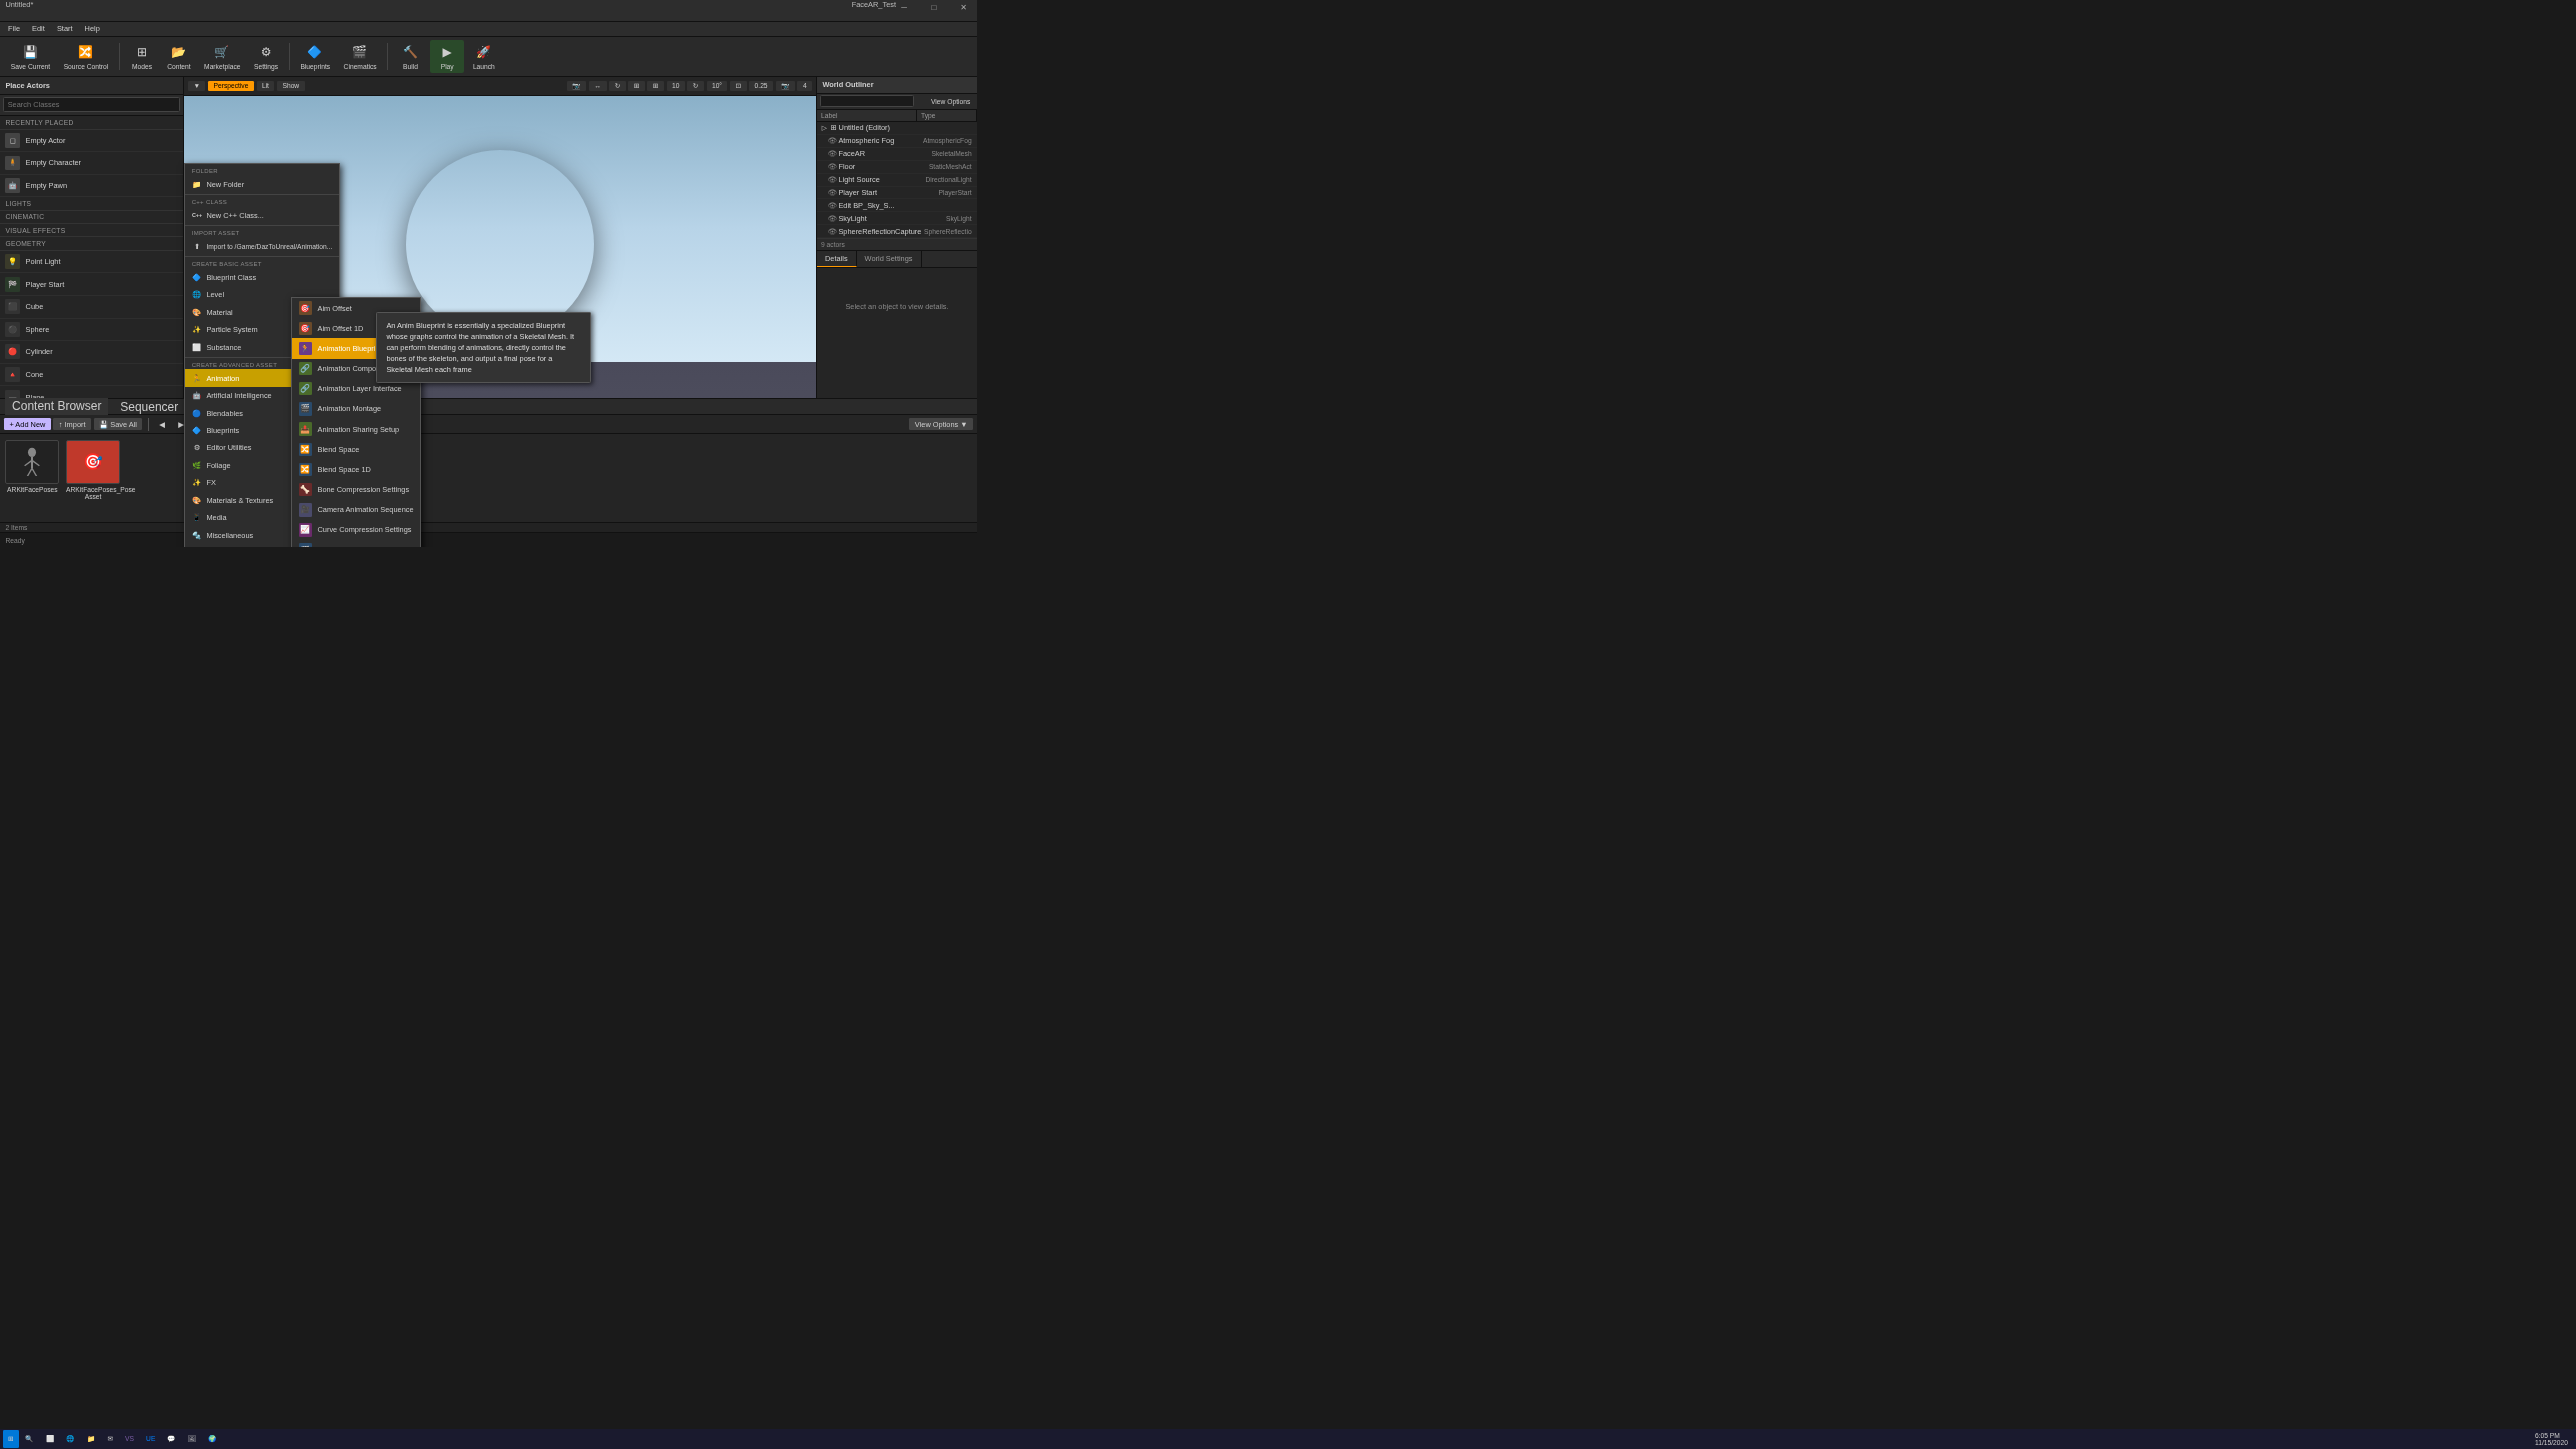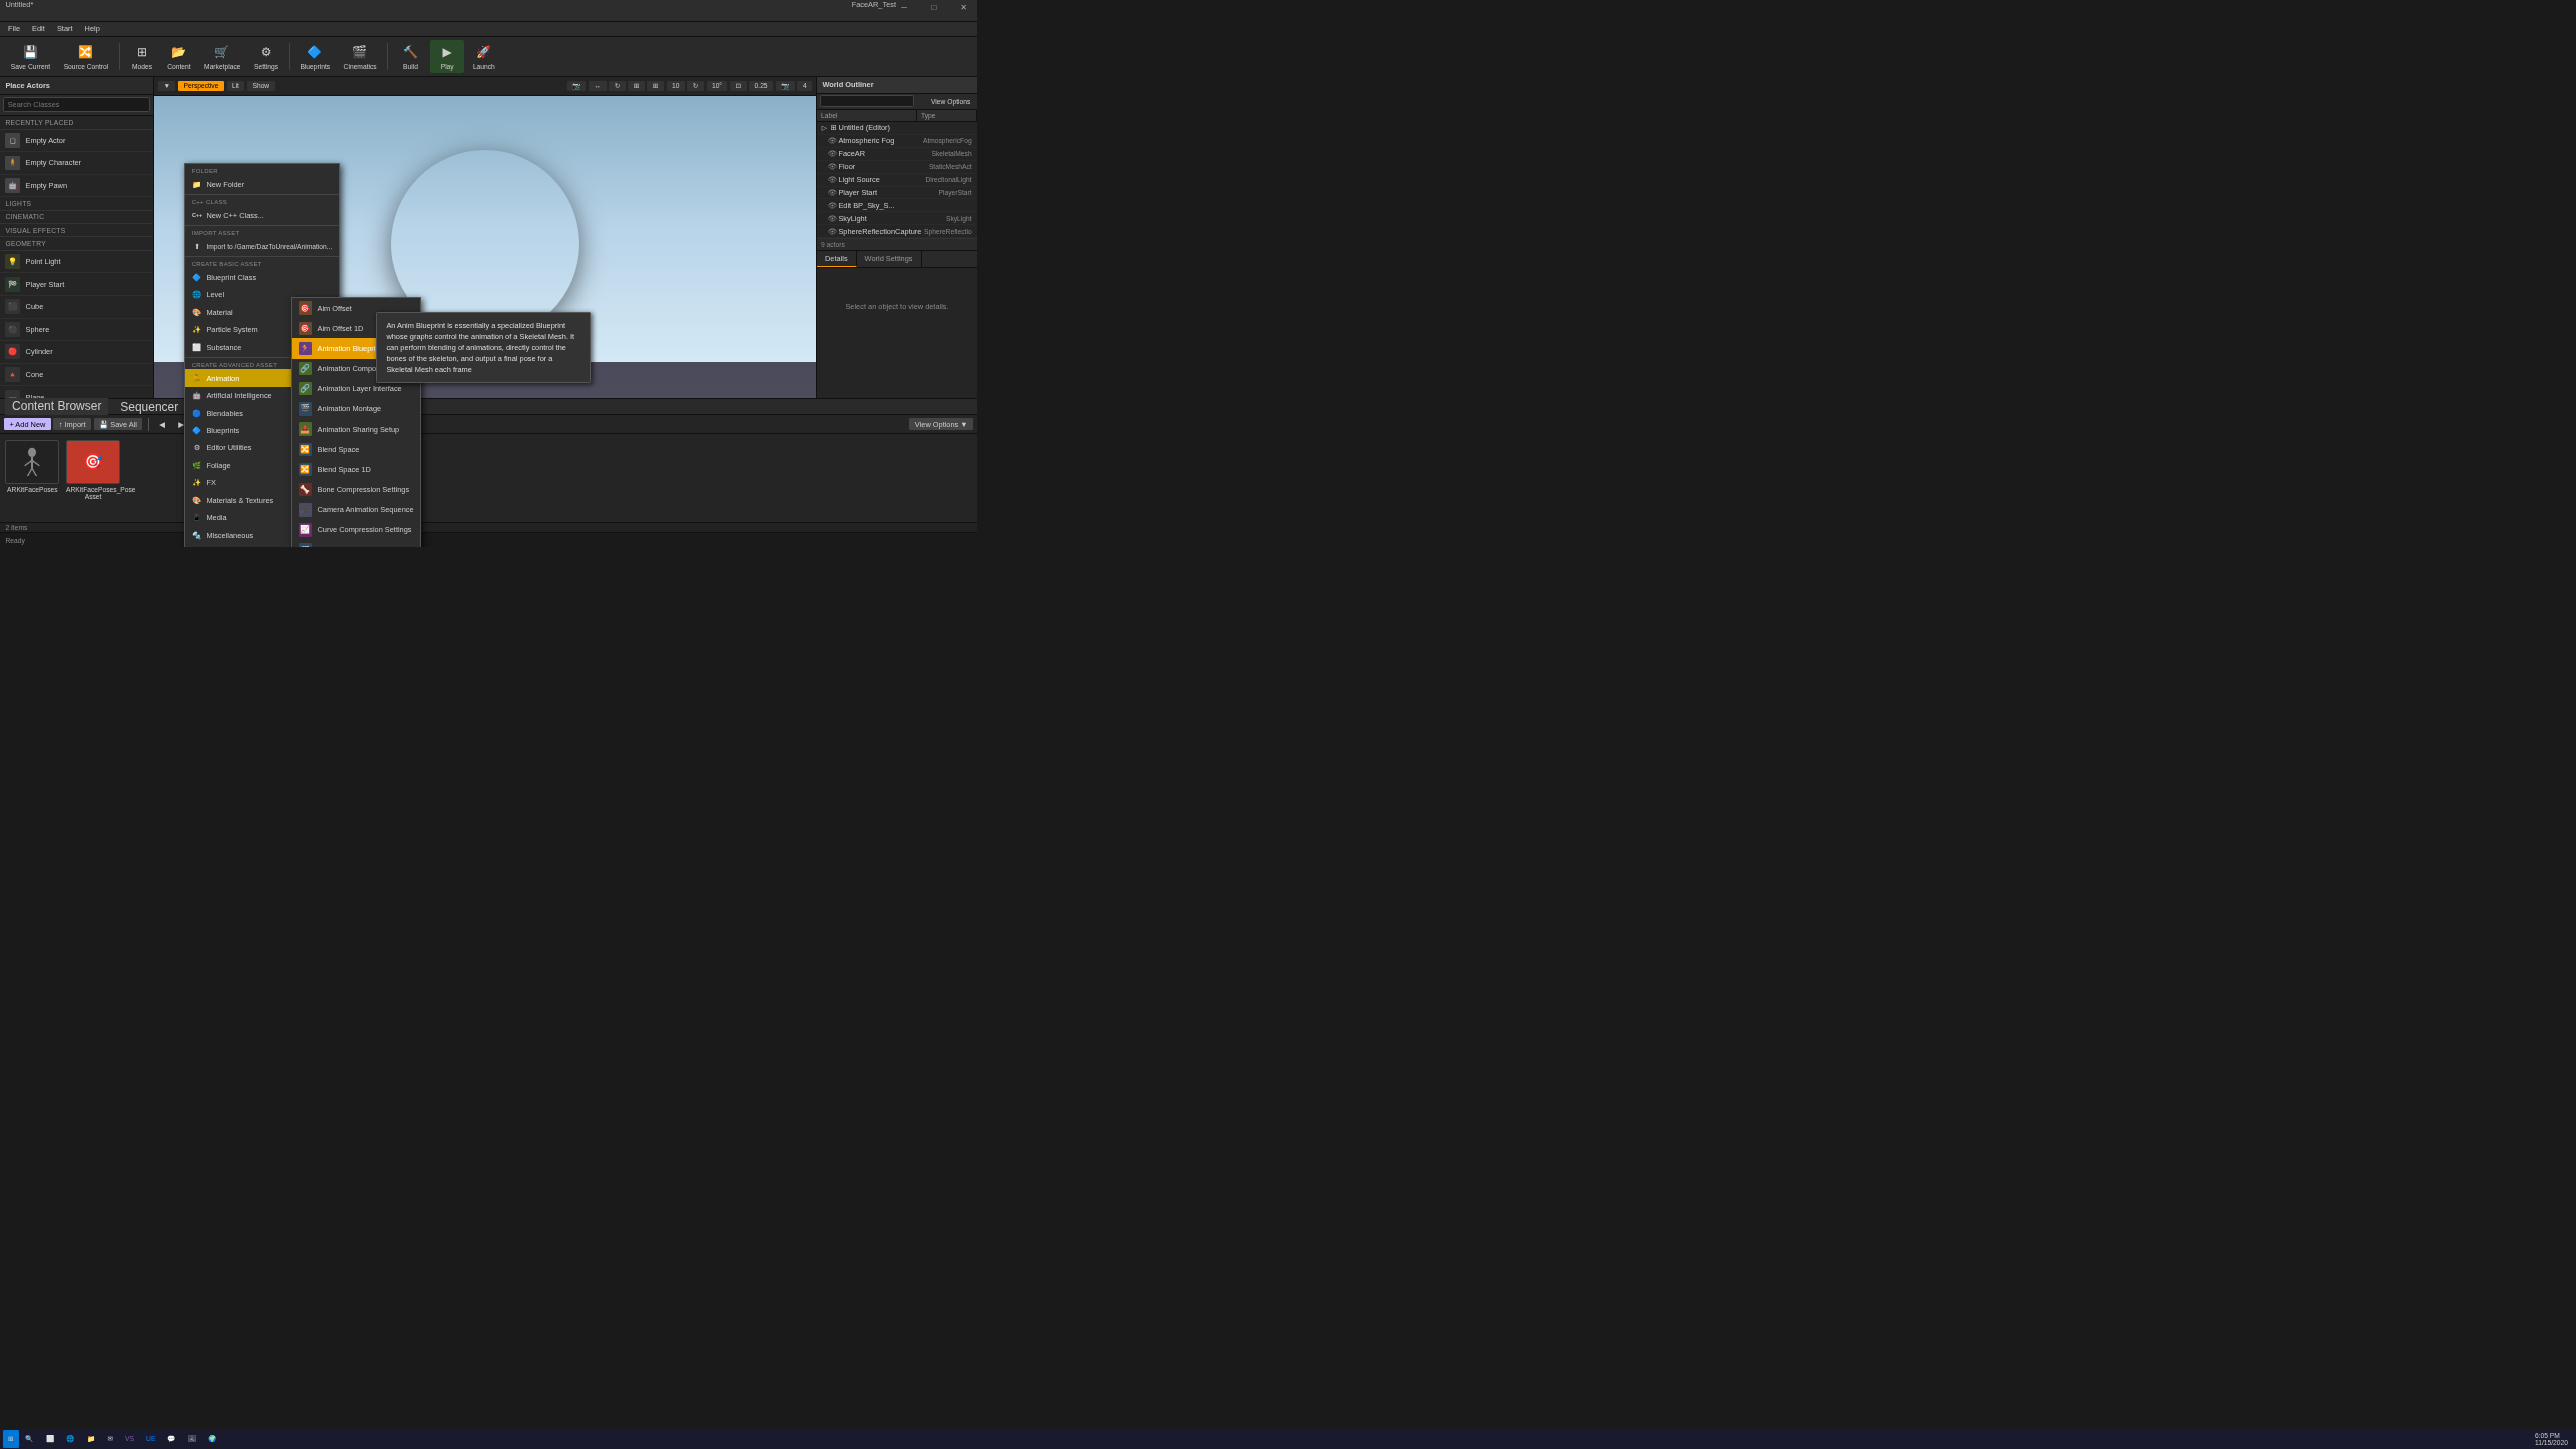--- a/index.html
+++ b/index.html
@@ -105,21 +105,21 @@
     }
 
     
     #main-layout {
       display: flex;
       height: calc(100% - 14.8px - 14.8px - 40px - 14.8px);
     }
 
     
     #left-panel {
-      width: 154px;
+      width: 184px;
       background: #252525;
       border-right: 0.7px solid #111;
       display: flex;
       flex-direction: column;
       overflow: hidden;
     }
     #place-actors-header {
       padding: 4px 5.4px;
       font-size: 7.4px;
       color: #ccc;

